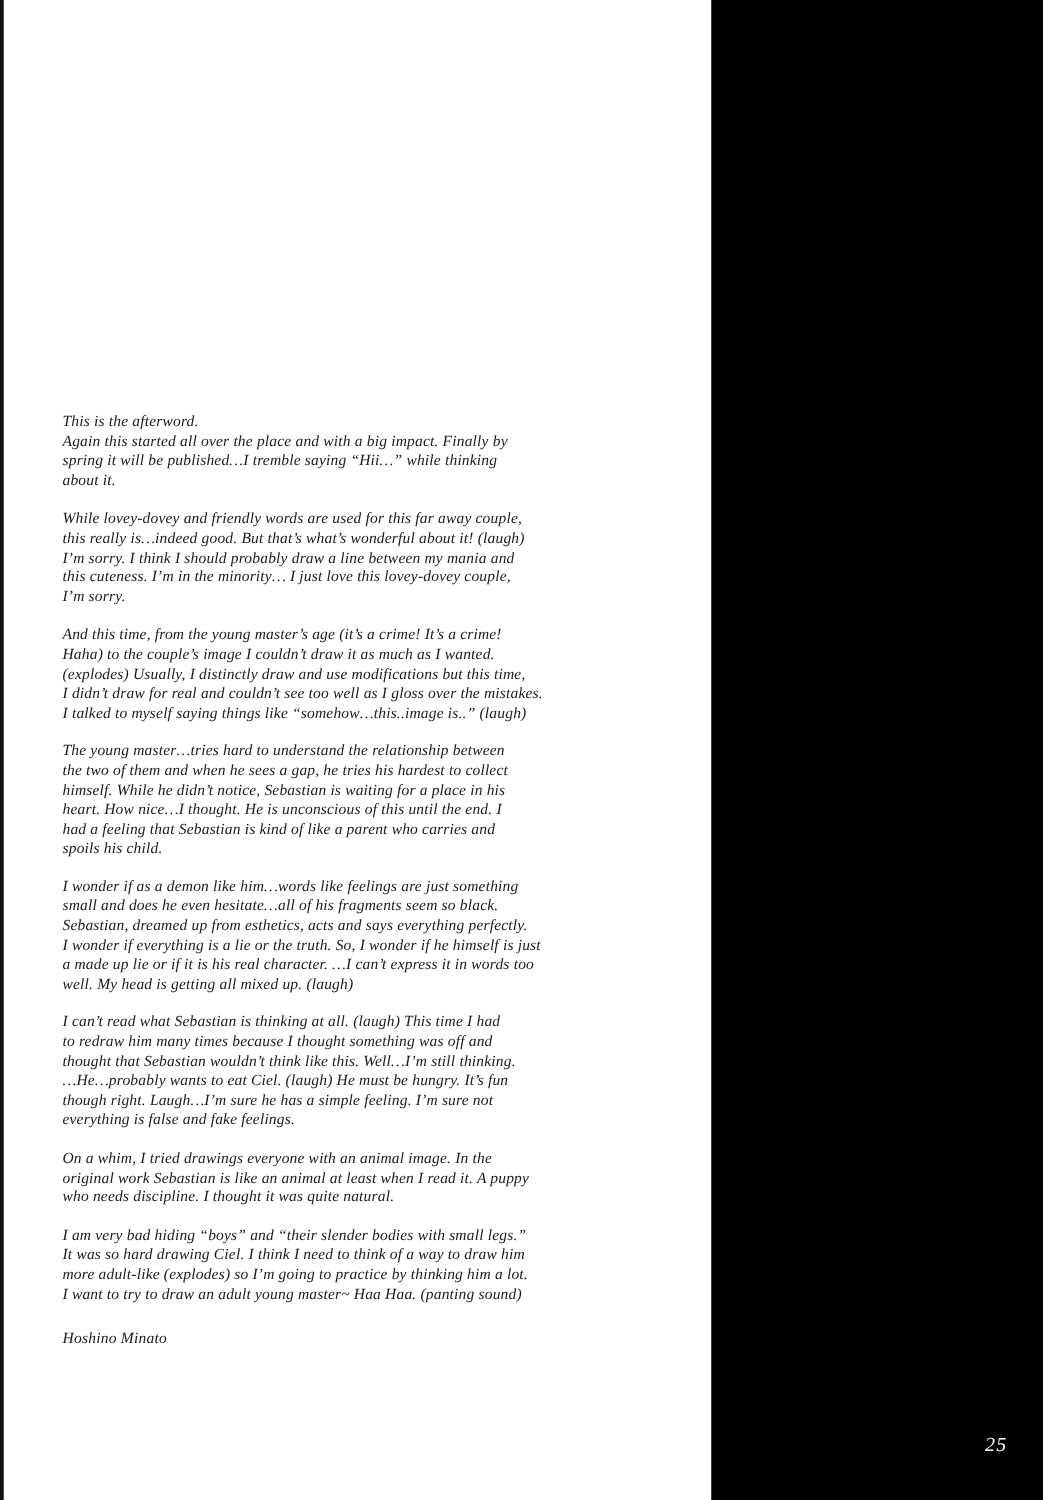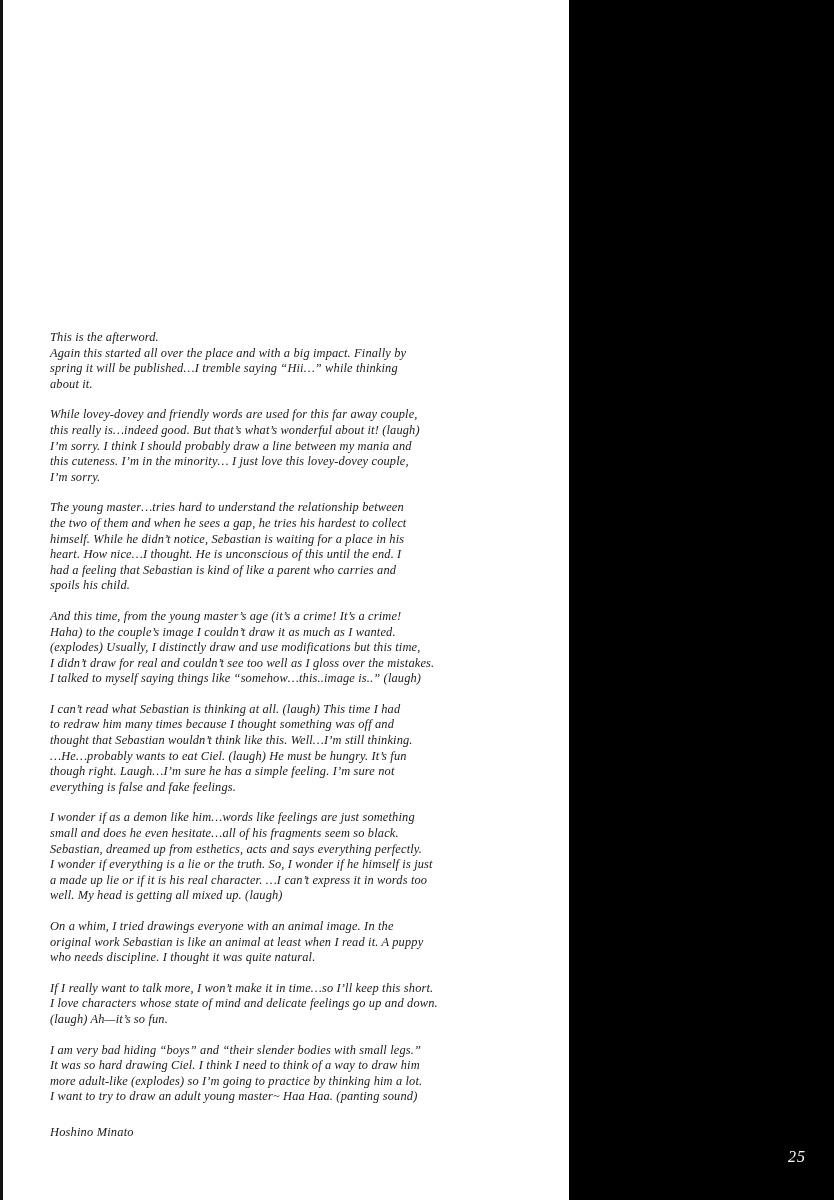--- a/index.html
+++ b/index.html
@@ -87,49 +87,46 @@
   <div id="afterword">
     <p class="para">This is the afterword.
 Again this started all over the place and with a big impact. Finally by
 spring it will be published…I tremble saying “Hii…” while thinking
 about it.</p>
     <p class="para">While lovey-dovey and friendly words are used for this far away couple,
 this really is…indeed good. But that’s what’s wonderful about it! (laugh)
 I’m sorry. I think I should probably draw a line between my mania and
 this cuteness. I’m in the minority… I just love this lovey-dovey couple,
 I’m sorry.</p>
+    <p class="para">And this time, from the young master’s age (it’s a crime! It’s a crime!
+Haha) to the couple’s image I couldn’t draw it as much as I wanted.
+(explodes) Usually, I distinctly draw and use modifications but this time,
+I didn’t draw for real and couldn’t see too well as I gloss over the mistakes.
+I talked to myself saying things like “somehow…this..image is..” (laugh)</p>
     <p class="para">The young master…tries hard to understand the relationship between
 the two of them and when he sees a gap, he tries his hardest to collect
 himself. While he didn’t notice, Sebastian is waiting for a place in his
 heart. How nice…I thought. He is unconscious of this until the end.  I
 had a feeling that Sebastian is kind of like a parent who carries and
 spoils his child.</p>
-    <p class="para">And this time, from the young master’s age (it’s a crime! It’s a crime!
-Haha) to the couple’s image I couldn’t draw it as much as I wanted.
-(explodes) Usually, I distinctly draw and use modifications but this time,
-I didn’t draw for real and couldn’t see too well as I gloss over the mistakes.
-I talked to myself saying things like “somehow…this..image is..” (laugh)</p>
+    <p class="para">I wonder if as a demon like him…words like feelings are just something
+small and does he even hesitate…all of his fragments seem so black.
+Sebastian, dreamed up from esthetics, acts and says everything perfectly.
+I wonder if everything is a lie or the truth. So, I wonder if he himself is just
+a made up lie or if it is his real character. …I can’t express it in words too
+well. My head is getting all mixed up. (laugh)</p>
     <p class="para">I can’t read what Sebastian is thinking at all. (laugh) This time I had
 to redraw him many times because I thought something was off and
 thought that Sebastian wouldn’t think like this. Well…I’m still thinking.
 …He…probably wants to eat Ciel. (laugh) He must be hungry. It’s fun
 though right. Laugh…I’m sure he has a simple feeling. I’m sure not
 everything is false and fake feelings.</p>
-    <p class="para">I wonder if as a demon like him…words like feelings are just something
-small and does he even hesitate…all of his fragments seem so black.
-Sebastian, dreamed up from esthetics, acts and says everything perfectly.
-I wonder if everything is a lie or the truth. So, I wonder if he himself is just
-a made up lie or if it is his real character. …I can’t express it in words too
-well. My head is getting all mixed up. (laugh)</p>
     <p class="para">On a whim, I tried drawings everyone with an animal image. In the
 original work Sebastian is like an animal at least when I read it. A puppy
 who needs discipline. I thought it was quite natural.</p>
-    <p class="para">If I really want to talk more, I won’t make it in time…so I’ll keep this short.
-I love characters whose state of mind and delicate feelings go up and down.
-(laugh) Ah—it’s so fun.</p>
     <p class="para">I am very bad hiding “boys” and “their slender bodies with small legs.”
 It was so hard drawing Ciel. I think I need to think of a way to draw him
 more adult-like (explodes) so I’m going to practice by thinking him a lot.
 I want to try to draw an adult young master~ Haa Haa. (panting sound)</p>
     <p class="signature">Hoshino Minato</p>
   </div>
 
   <div id="page-number">25</div>
 
 </div>

